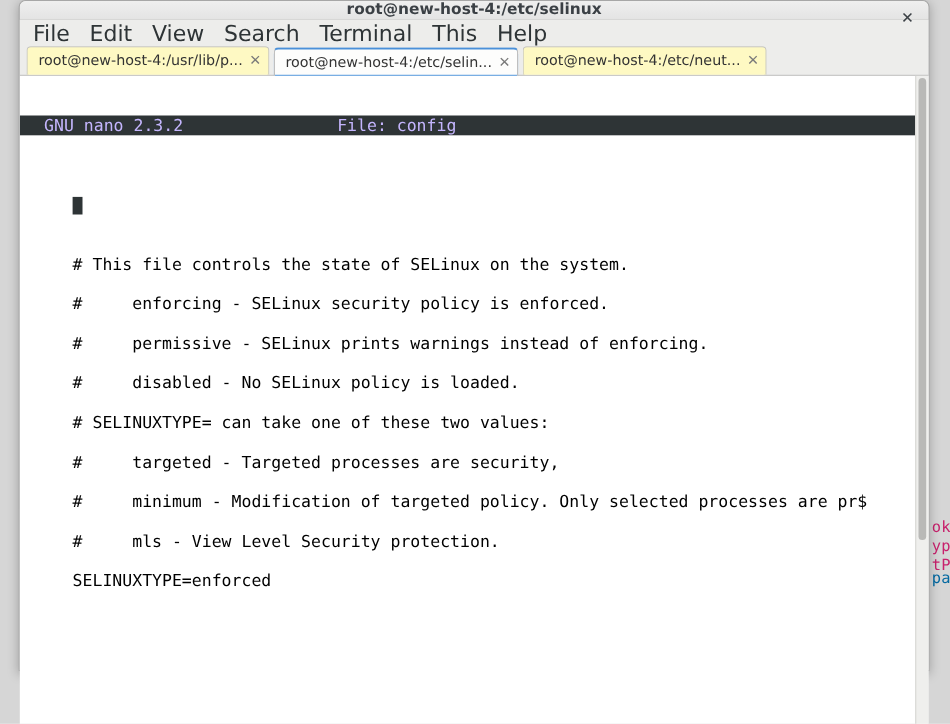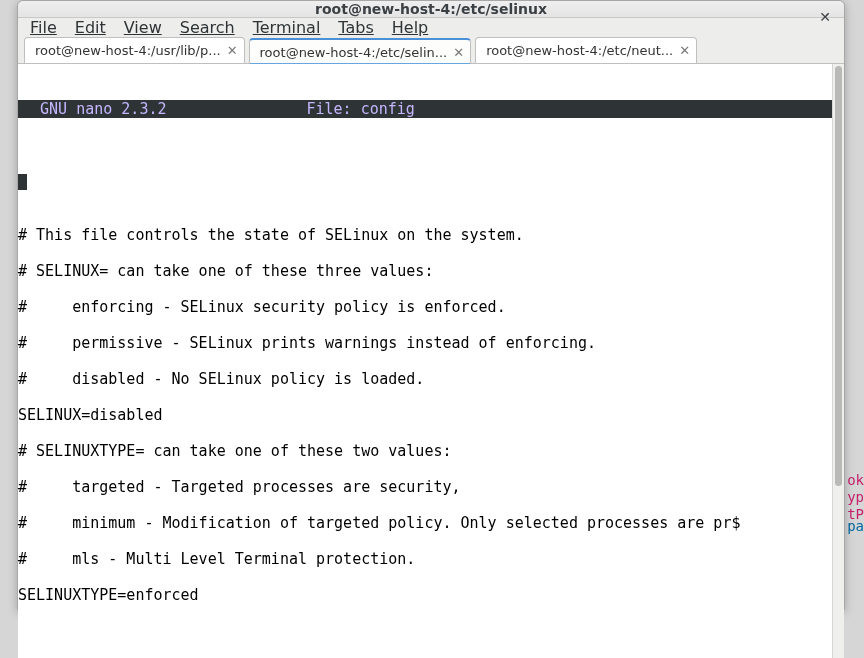--- a/index.html
+++ b/index.html
@@ -71,43 +71,42 @@
       cursor: pointer;
       text-align: center;
       line-height: 16px;
     }
     .menubar {
       height: 28px;
       display: flex;
       align-items: center;
       gap: 18px;
       padding: 0 12px;
-      font-size: 16px;
+      font-size: 20px;
       color: #2e3436;
       background: #ededeb;
-      text-decoration: underline;
     }
     .menubar .mitem { cursor: pointer; }
     .tabbar {
       height: 30px;
       display: flex;
       align-items: flex-end;
       padding: 0 6px;
       gap: 4px;
       background: #ededeb;
       border-bottom: 1px solid #bfbfbf;
     }
     .tab {
       display: flex;
       align-items: center;
       height: 26px;
       padding: 0 6px 0 10px;
       font-size: 13px;
       color: #333;
-      background: #ffffff;
+      background: #fef9c3;
       border: 1px solid #bfbfbf;
       border-bottom: none;
       border-radius: 4px 4px 0 0;
       max-width: 260px;
       cursor: pointer;
     }
     .tab.active {
       background: #fdfdfc;
       position: relative;
       top: 1px;
@@ -147,21 +146,21 @@
     }
     .headerline .h-left { padding-left: 4px; }
     .headerline .h-center { flex: 1; text-align: left; padding-left: 140px; }
     .cursor-block {
       display: inline-block;
       width: 9px; height: 16px;
       background: #2e3436;
       vertical-align: text-bottom;
     }
     .nano-body { padding-left: 0; }
-    .nano-body .line { padding: 0 0 0 0; }
+    .nano-body .line { padding: 0 0 0 0; margin-left: 48px; }
     .scrollbar {
       width: 12px;
       background: #efefed;
       border-left: 1px solid #d6d6d4;
       position: relative;
     }
     .scrollbar .thumb {
       position: absolute;
       left: 2px; right: 2px;
       top: 2px;
@@ -189,21 +188,21 @@
     <span class="titlebar-title">root@new-host-4:/etc/selinux</span>
     <span class="close-btn">✕</span>
   </div>
 
   <div class="menubar">
     <span class="mitem">File</span>
     <span class="mitem">Edit</span>
     <span class="mitem">View</span>
     <span class="mitem">Search</span>
     <span class="mitem">Terminal</span>
-    <span class="mitem">Tabs</span>
+    <span class="mitem">This</span>
     <span class="mitem">Help</span>
   </div>
 
   <div class="tabbar">
     <div class="tab">
       <span class="tab-label">root@new-host-4:/usr/lib/p...</span>
       <span class="tab-close">✕</span>
     </div>
     <div class="tab active">
       <span class="tab-label">root@new-host-4:/etc/selin...</span>
@@ -218,29 +217,27 @@
   <div class="terminal-wrap">
     <div class="terminal">
       <div class="headerline">
         <span class="h-left">  GNU nano 2.3.2</span>
         <span class="h-center">File: config</span>
       </div>
       <div class="nano-body">
 <div class="line"><span class="cursor-block"></span></div>
 <div class="line"></div>
 <div class="line"># This file controls the state of SELinux on the system.</div>
-<div class="line"># SELINUX= can take one of these three values:</div>
 <div class="line">#     enforcing - SELinux security policy is enforced.</div>
 <div class="line">#     permissive - SELinux prints warnings instead of enforcing.</div>
 <div class="line">#     disabled - No SELinux policy is loaded.</div>
-<div class="line">SELINUX=disabled</div>
 <div class="line"># SELINUXTYPE= can take one of these two values:</div>
 <div class="line">#     targeted - Targeted processes are security,</div>
 <div class="line">#     minimum - Modification of targeted policy. Only selected processes are pr$</div>
-<div class="line">#     mls - Multi Level Terminal protection.</div>
+<div class="line">#     mls - View Level Security protection.</div>
 <div class="line">SELINUXTYPE=enforced</div>
 <div class="line"> </div>
 <div class="line"> </div>
 
 
 
 
 
 
 

